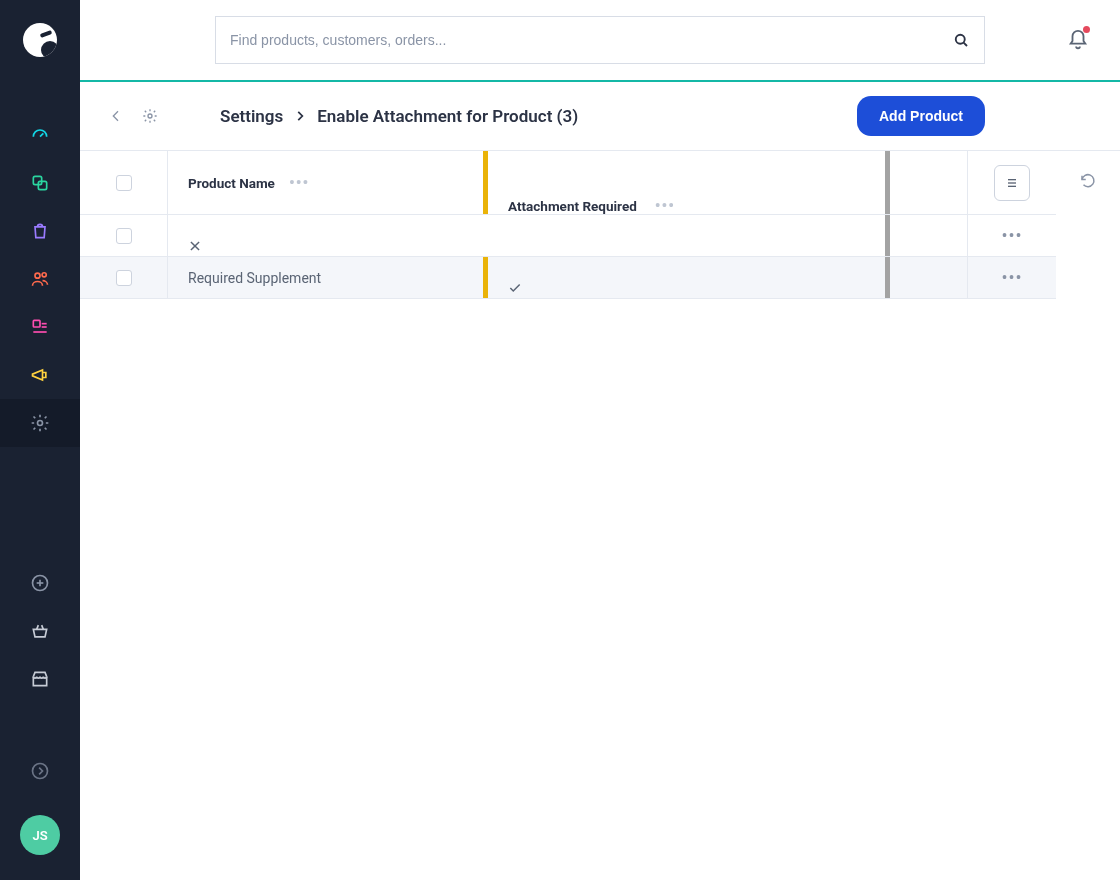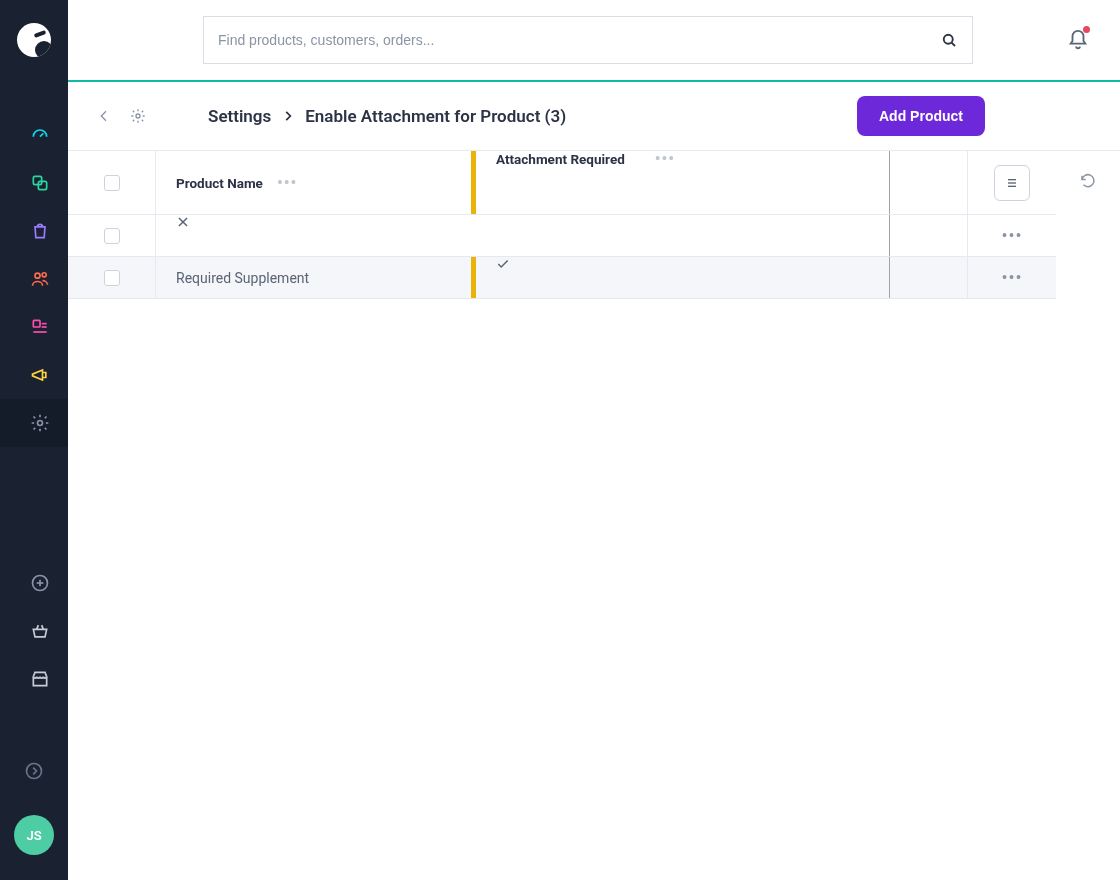--- a/index.html
+++ b/index.html
@@ -1,21 +1,21 @@
 <!DOCTYPE html>
 <html><head>
 <meta charset="utf-8">
 <style>
   * { box-sizing: border-box; margin: 0; padding: 0; }
   html, body { width: 1120px; height: 880px; font-family: -apple-system, BlinkMacSystemFont, "Segoe UI", Roboto, "Helvetica Neue", Arial, sans-serif; overflow: hidden; }
   body { display: flex; background: #fff; }
 
   
   .sidebar {
-    width: 68px;
+    width: 80px;
     background: #1a2232;
     display: flex;
     flex-direction: column;
     align-items: center;
     color: #fff;
     gap: 31px;
   }
   .logo-wrap {
     width: 80px; height: 80px;
     display: flex; align-items: center; justify-content: center;
@@ -115,22 +115,22 @@
     margin-right: 6px;
   }
   .breadcrumb {
     margin-left: 50px;
     display:flex; align-items:center;
     font-size: 17px; font-weight: 600; color:#2c3345;
   }
   .breadcrumb .sep { margin: 0 10px; color:#2c3345; display:flex; align-items:center;}
   .primary-btn {
     margin-left: auto;
-    background:#6d28d9; color:#fff;
-    border:none; border-radius:8px;
+    background:#1d4ed8; color:#fff;
+    border:none; border-radius:14px;
     height:40px; padding:0 22px;
     font-size:14px; font-weight:600;
     cursor:pointer;
   }
 
   
   .table-wrap {
     border-top:1px solid #e5e9f0;
     display:flex;
   }
@@ -146,21 +146,21 @@
   }
   .th-row, .td-row {
     display:flex; align-items:center;
     border-bottom:1px solid #e5e9f0;
   }
   .th-row { height:64px; font-size:13.5px; font-weight:700; color:#2c3345; }
   .td-row { height:42px; font-size:14px; color:#5a6474; }
   .td-row.alt { background:#f4f6fa; }
   .col-check { width: 88px; display:flex; justify-content:center; border-right:1px solid #e5e9f0; height:100%; align-items:center;}
   .col-name  { width: 320px; padding:0 20px; border-right:5px solid #eab308; height:100%; display:flex; align-items:center; gap:14px;}
-  .col-attach{ flex:1; padding:0 20px; border-right:1px solid #a3a3a3; height:100%; display:flex; align-items:flex-start; gap:30px;}
+  .col-attach{ flex:1; padding:0 20px; border-right:5px solid #a3a3a3; height:100%; display:flex; align-items:flex-end; gap:18px;}
   .col-blank { width: 78px; border-right:1px solid #e5e9f0; height:100%; }
   .col-action{ width: 88px; display:flex; justify-content:center; align-items:center; height:100%; }
   .th-more { color:#bfc6d2; font-size:16px; letter-spacing:1px; line-height:1; cursor:pointer;}
   .checkbox {
     width:16px; height:16px; border:1.5px solid #cdd3de; border-radius:3px;
     background:#fff; cursor:pointer; display:inline-block;
   }
   .opt-btn {
     height: 36px; width:36px;
     border:1px solid #cdd3de; border-radius:6px;

